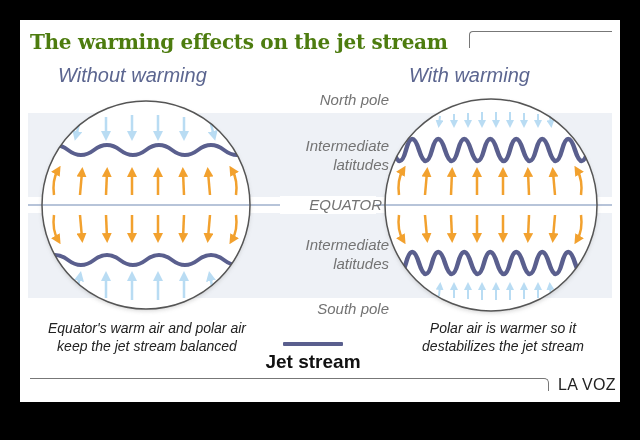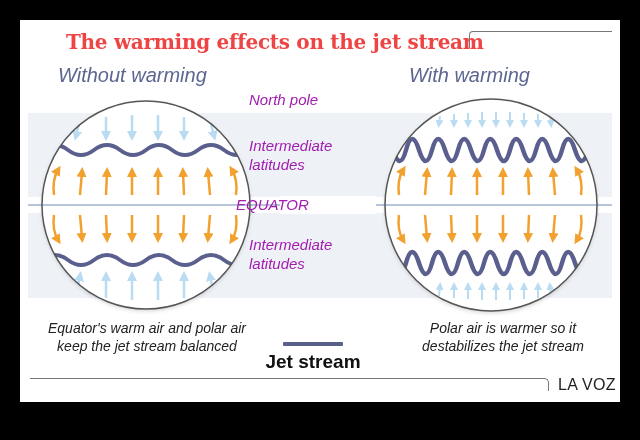--- a/index.html
+++ b/index.html
@@ -1,24 +1,24 @@
 <!DOCTYPE html>
 <html><head>
 <meta charset="utf-8">
 <style>
   html, body { margin: 0; padding: 0; }
   body { width: 640px; height: 440px; background: #000; position: relative; overflow: hidden; font-family: "Liberation Sans", sans-serif; }
   .panel { position: absolute; left: 20px; top: 20px; width: 600px; height: 382px; background: #fff; }
-  .title { position: absolute; left: 10px; top: 10px; font-family: "DejaVu Serif", serif; font-weight: bold; font-size: 20px; color: #ef4444; letter-spacing: -0.3px; white-space: nowrap; margin-left: 36px; }
+  .title { position: absolute; left: 10px; top: 10px; font-family: "DejaVu Serif", serif; font-weight: bold; font-size: 20px; color: #4d7c0f; letter-spacing: -0.3px; white-space: nowrap; }
   .title-rule { position: absolute; left: 449px; top: 11px; width: 142px; height: 16px; border-top: 1.5px solid #777; border-left: 1.5px solid #777; border-top-left-radius: 4px; }
   .subhead { position: absolute; top: 44px; font-style: italic; font-size: 20px; color: #5c6690; white-space: nowrap; }
   .sub-left { left: 38px; }
   .sub-right { left: 389px; }
   .diagram { position: absolute; left: 0; top: 0; }
-  .lbl { position: absolute; width: 140px; text-align: left; font-style: italic; font-size: 15px; color: #a21caf; line-height: 19px; }
+  .lbl { position: absolute; width: 140px; text-align: right; font-style: italic; font-size: 15px; color: #737373; line-height: 19px; }
   .caption { position: absolute; text-align: center; font-style: italic; font-size: 14px; color: #222; line-height: 18px; }
   .cap-left { left: 16px; top: 299px; width: 222px; }
   .cap-right { left: 378px; top: 299px; width: 210px; }
   .legend-line { position: absolute; left: 263px; top: 322px; width: 60px; height: 4px; background: #5a5f8e; border-radius: 1px; }
   .legend-label { position: absolute; left: 243px; top: 331px; width: 100px; text-align: center; font-weight: bold; font-size: 19px; color: #111; }
   .footer-rule { position: absolute; left: 10px; top: 358px; width: 518px; height: 12px; border-top: 1.5px solid #777; border-right: 1.5px solid #777; border-top-right-radius: 5px; }
   .credit { position: absolute; left: 538px; top: 356px; font-size: 16px; color: #222; letter-spacing: 0.3px; }
 </style>
 </head>
 <body>
@@ -168,23 +168,24 @@
       </g>
       <circle cx="471" cy="185" r="106" fill="none" stroke="#555" stroke-width="1.5"></circle>
     </g>
 
     <rect x="260" y="176" width="96" height="18" fill="#fff"></rect>
   </svg>
 
   <div class="lbl" style="left:229px; top:70px;">North pole</div>
   <div class="lbl" style="left:229px; top:116px;">Intermediate</div>
   <div class="lbl" style="left:229px; top:135px;">latitudes</div>
-  <div class="lbl" style="left:216px; top:175px;">EQUATOR</div>
+  <div class="lbl" style="left:222px; top:175px;">EQUATOR</div>
   <div class="lbl" style="left:229px; top:215px;">Intermediate</div>
   <div class="lbl" style="left:229px; top:234px;">latitudes</div>
+  <div class="lbl" style="left:229px; top:279px;">South pole</div>
 
   <div class="caption cap-left">Equator's warm air and polar air keep the jet stream balanced</div>
   <div class="caption cap-right">Polar air is warmer so it destabilizes the jet stream</div>
 
   <div class="legend-line"></div>
   <div class="legend-label">Jet stream</div>
 
   <div class="footer-rule"></div>
   <div class="credit">LA VOZ</div>
 </div>

